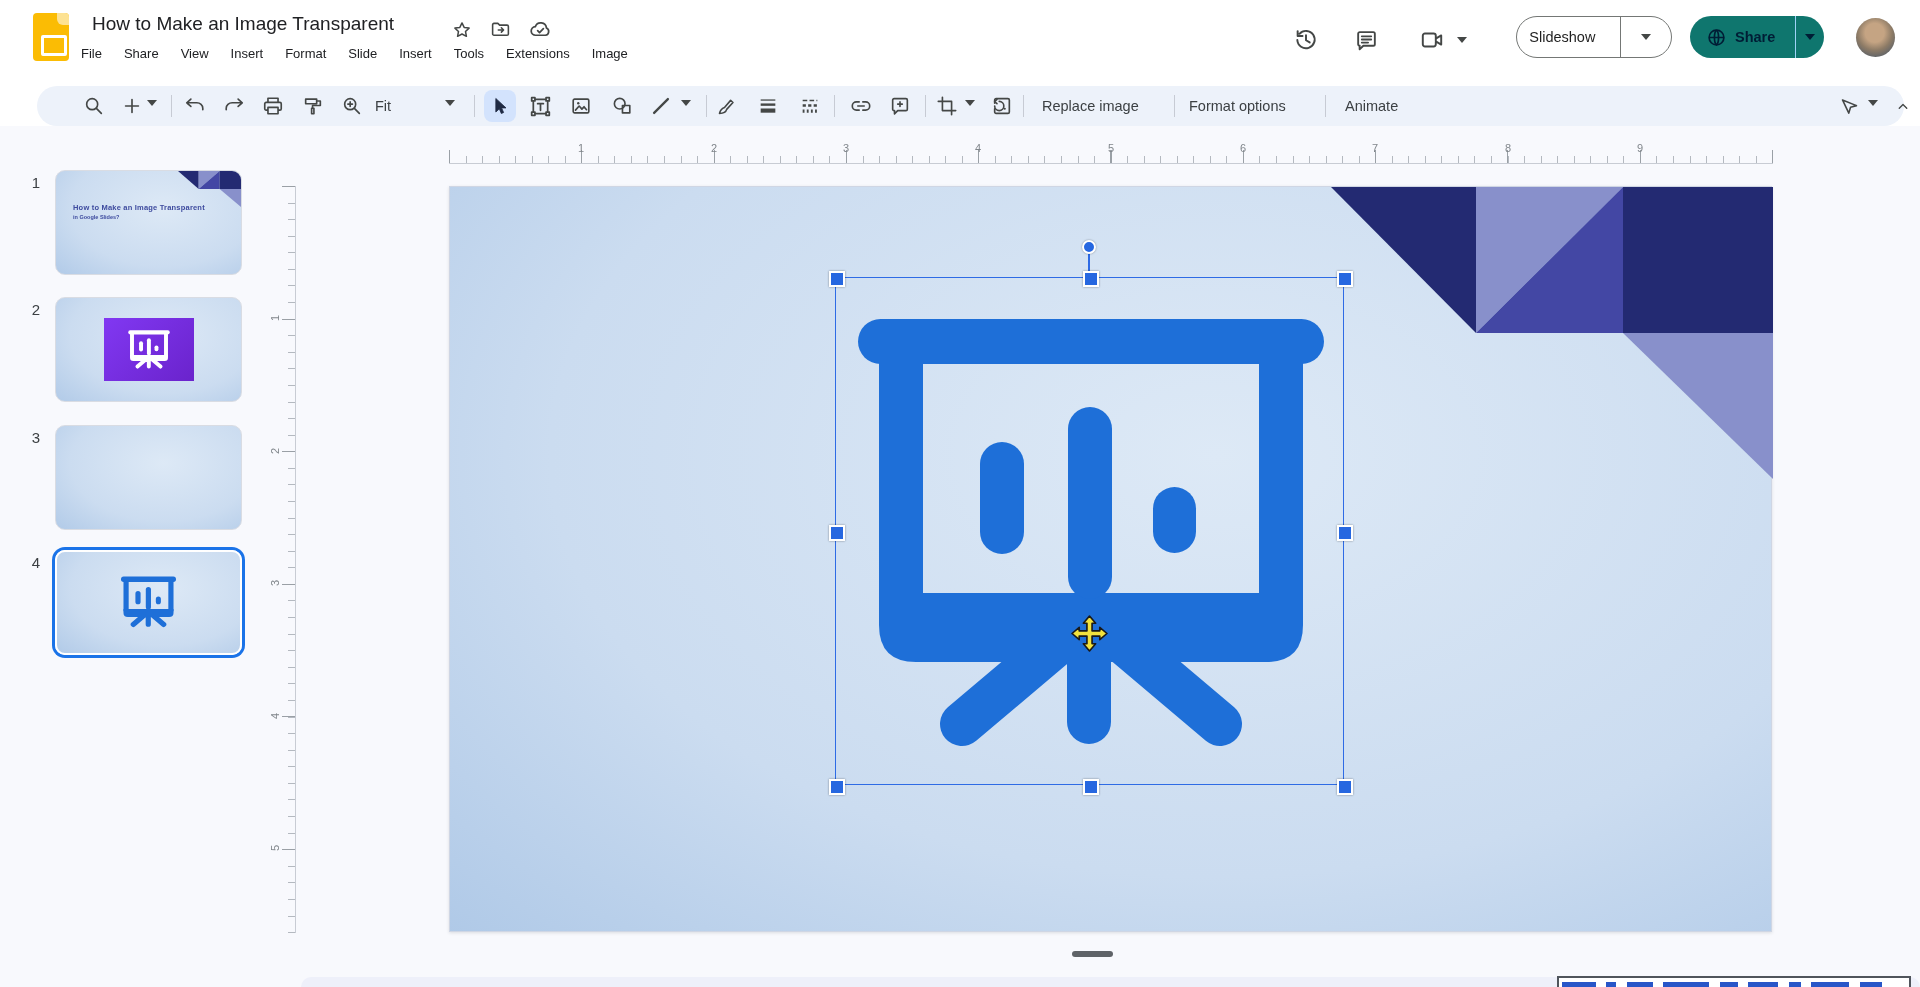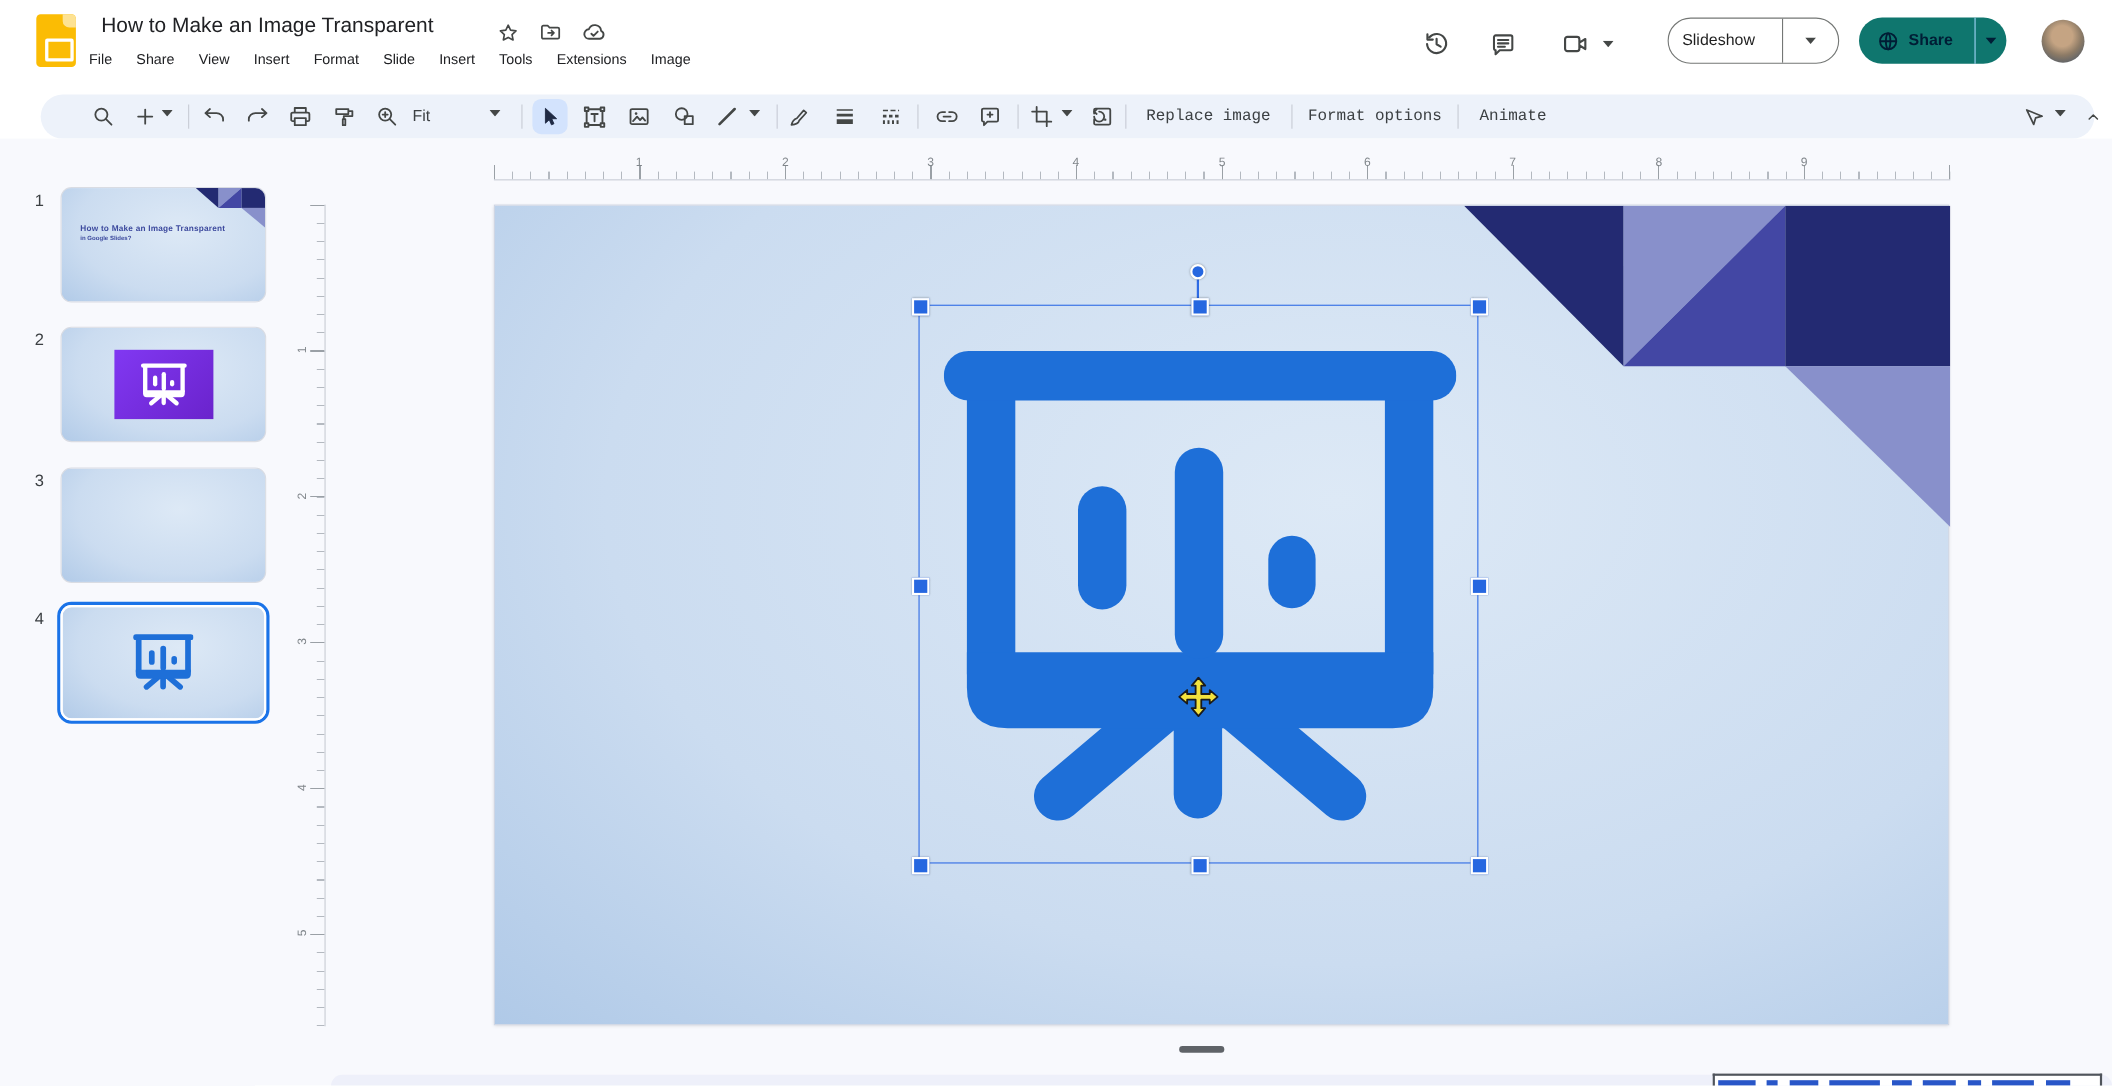--- a/index.html
+++ b/index.html
@@ -29,21 +29,21 @@
   .share-dd{flex:1;display:flex;align-items:center;justify-content:center;border-left:1px solid #9fd2f7;height:100%;}
   .avatar{position:absolute;left:1856px;top:18px;width:39px;height:39px;border-radius:50%;
           background:radial-gradient(circle at 48% 38%,#c5a483 0 30%,#8d7b66 55%,#5d6268 80%,#474c52 100%);}
 
   
   .toolbar{position:absolute;left:37px;top:86px;width:1867px;height:40px;background:#edf2fa;border-radius:20px;}
   .tb-btn{position:absolute;top:4px;width:32px;height:32px;display:flex;align-items:center;justify-content:center;border-radius:8px;}
   .tb-btn.sel{background:#d3e3fd;}
   .tb-sep{position:absolute;top:9px;width:1px;height:22px;background:#c7cbd4;}
   .tb-caret{position:absolute;top:14px;width:10px;height:12px;}
-  .tb-text{position:absolute;top:0;height:40px;display:flex;align-items:center;font-size:14.5px;color:#3c4043;padding:0 6px;font-family:Liberation Mono, monospace;}
+  .tb-text{position:absolute;top:0;height:40px;display:flex;align-items:center;font-size:14.5px;color:#3c4043;padding:0 6px;}
   .fit-label{position:absolute;top:0;left:338px;height:40px;display:flex;align-items:center;font-size:14.5px;color:#3c4043;}
 
   
   .workarea{position:absolute;left:0;top:126px;width:1920px;height:861px;background:#f8f9fd;}
 
   
   .slide-num{position:absolute;left:14px;width:26px;text-align:right;font-size:15px;color:#3c4043;}
   .thumb{position:absolute;left:55px;width:187px;height:105px;border-radius:10px;overflow:hidden;
          border:1px solid #d9dce3;box-sizing:border-box;
          background:radial-gradient(120% 135% at 58% 36%,#dde9f6 0%,#cbdcf0 42%,#a5c2e4 80%,#8fb0da 100%);}

